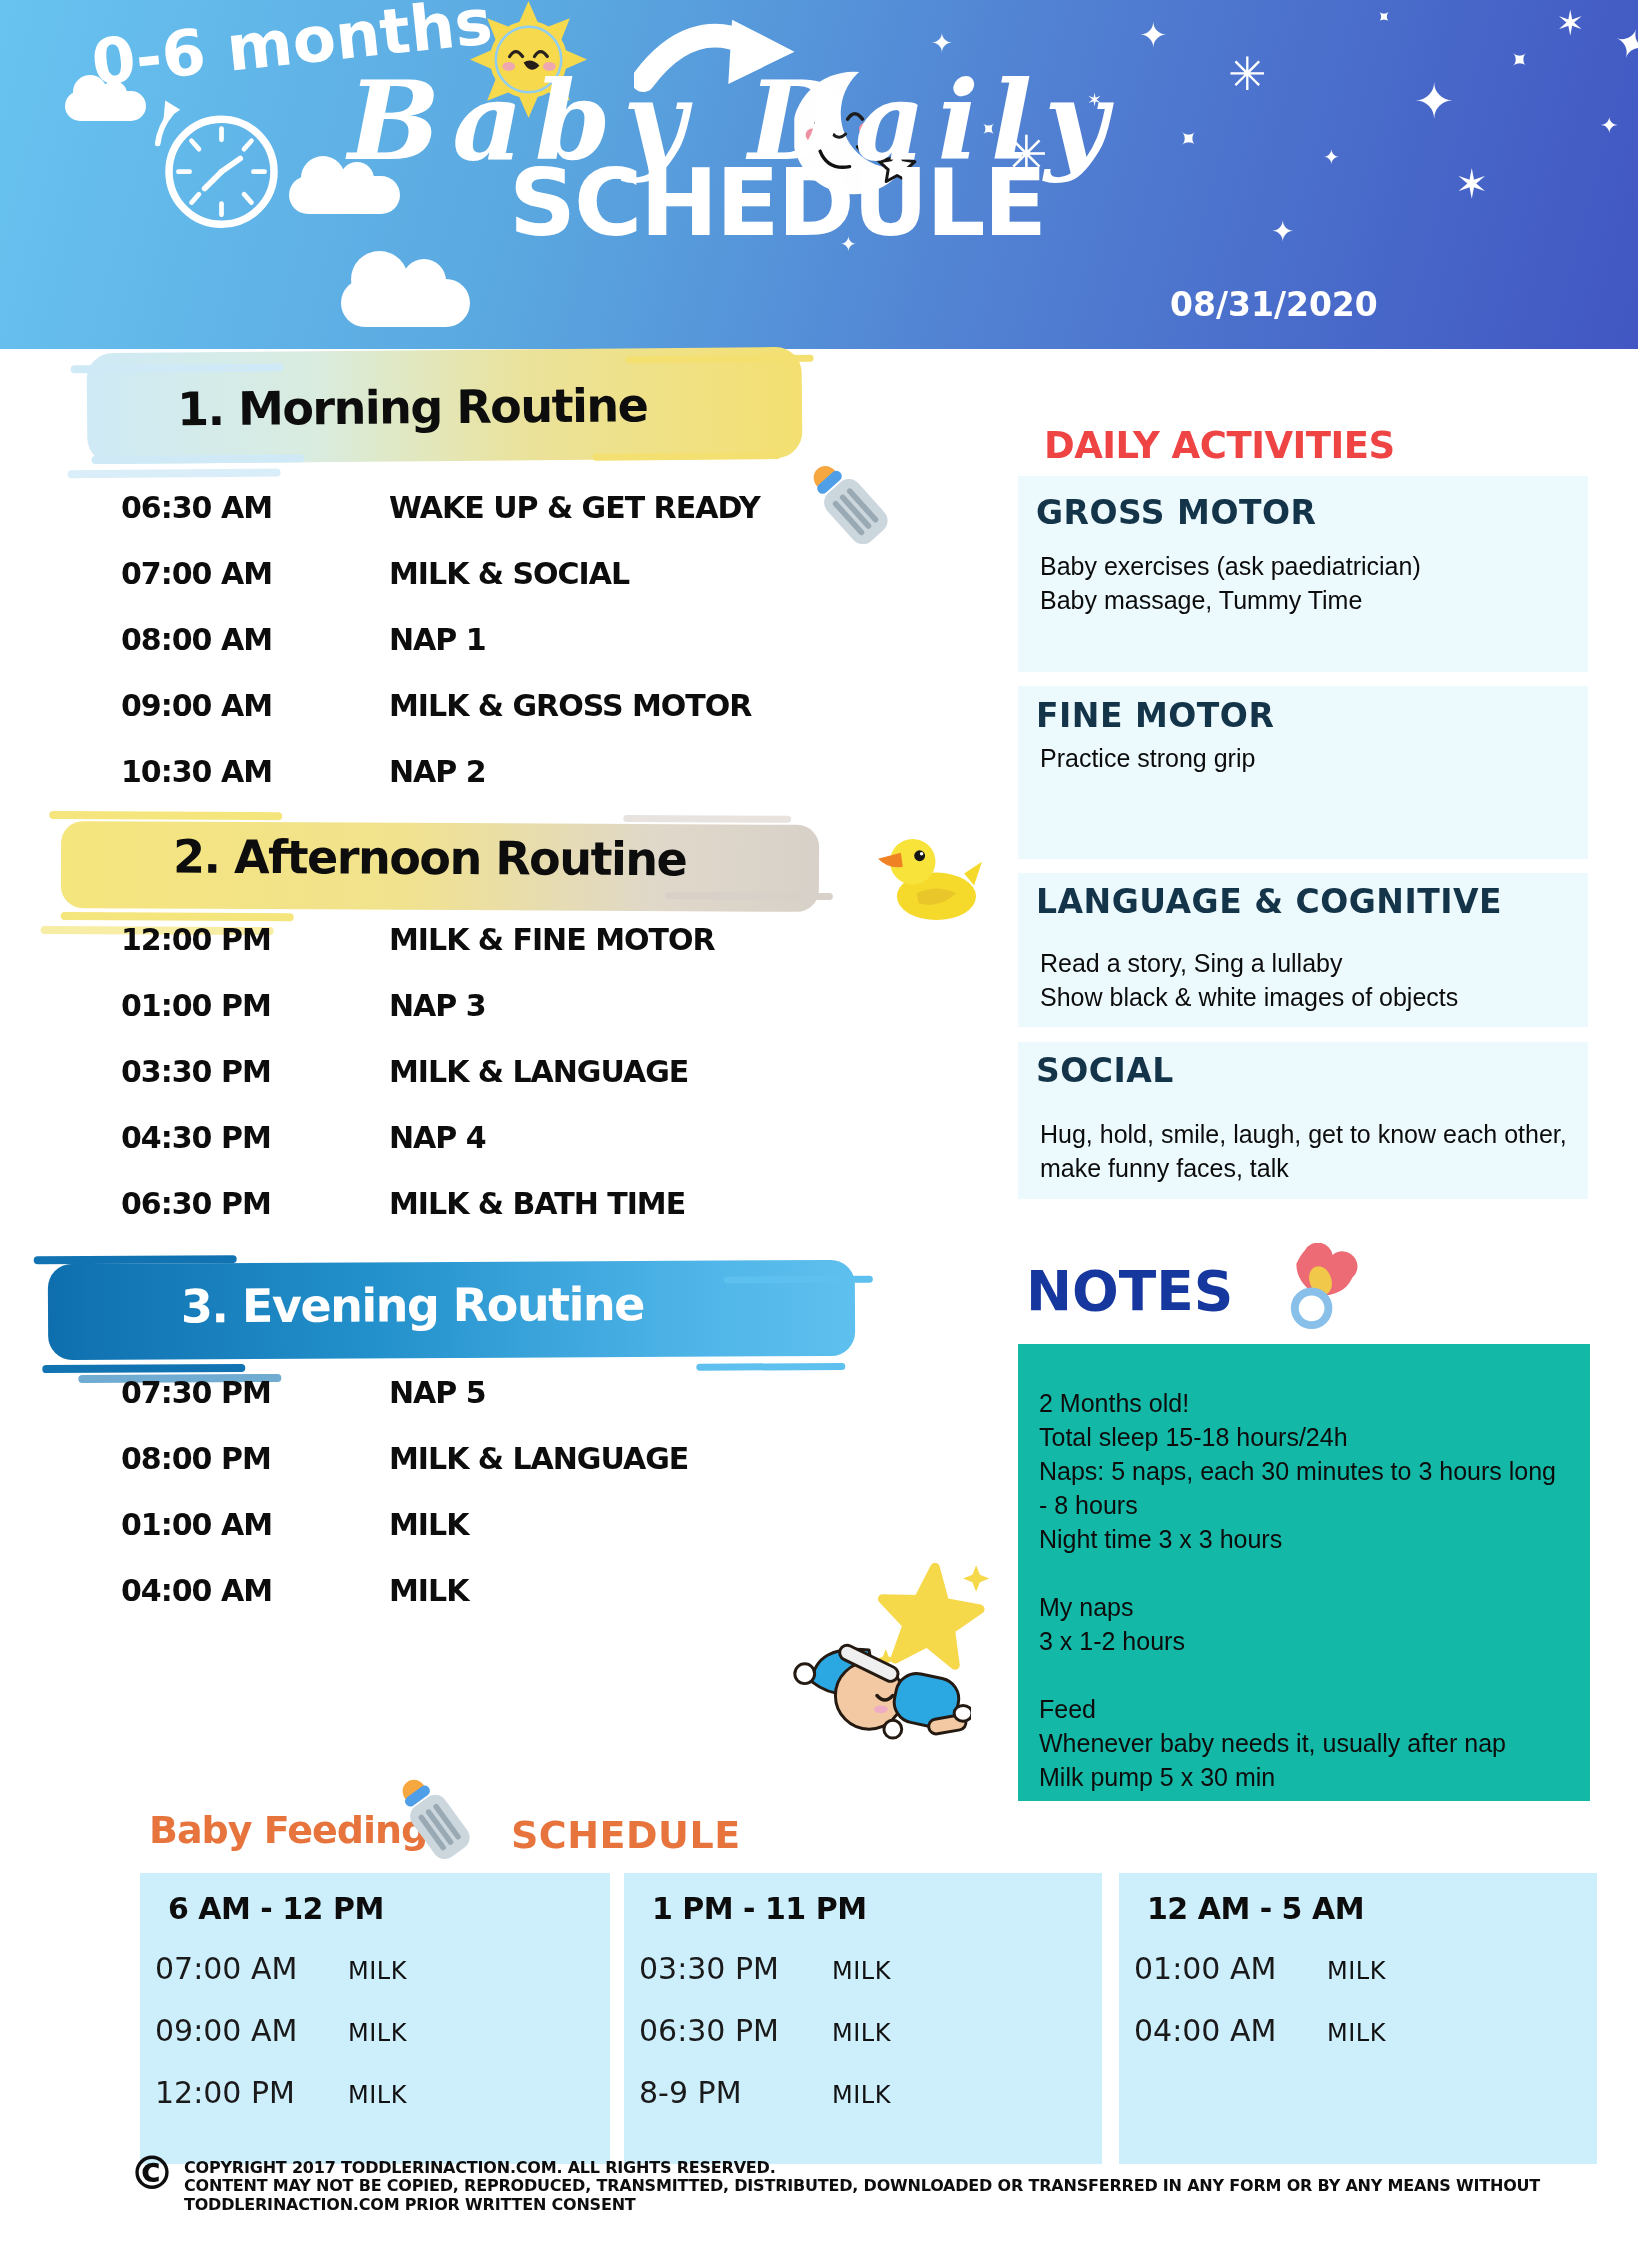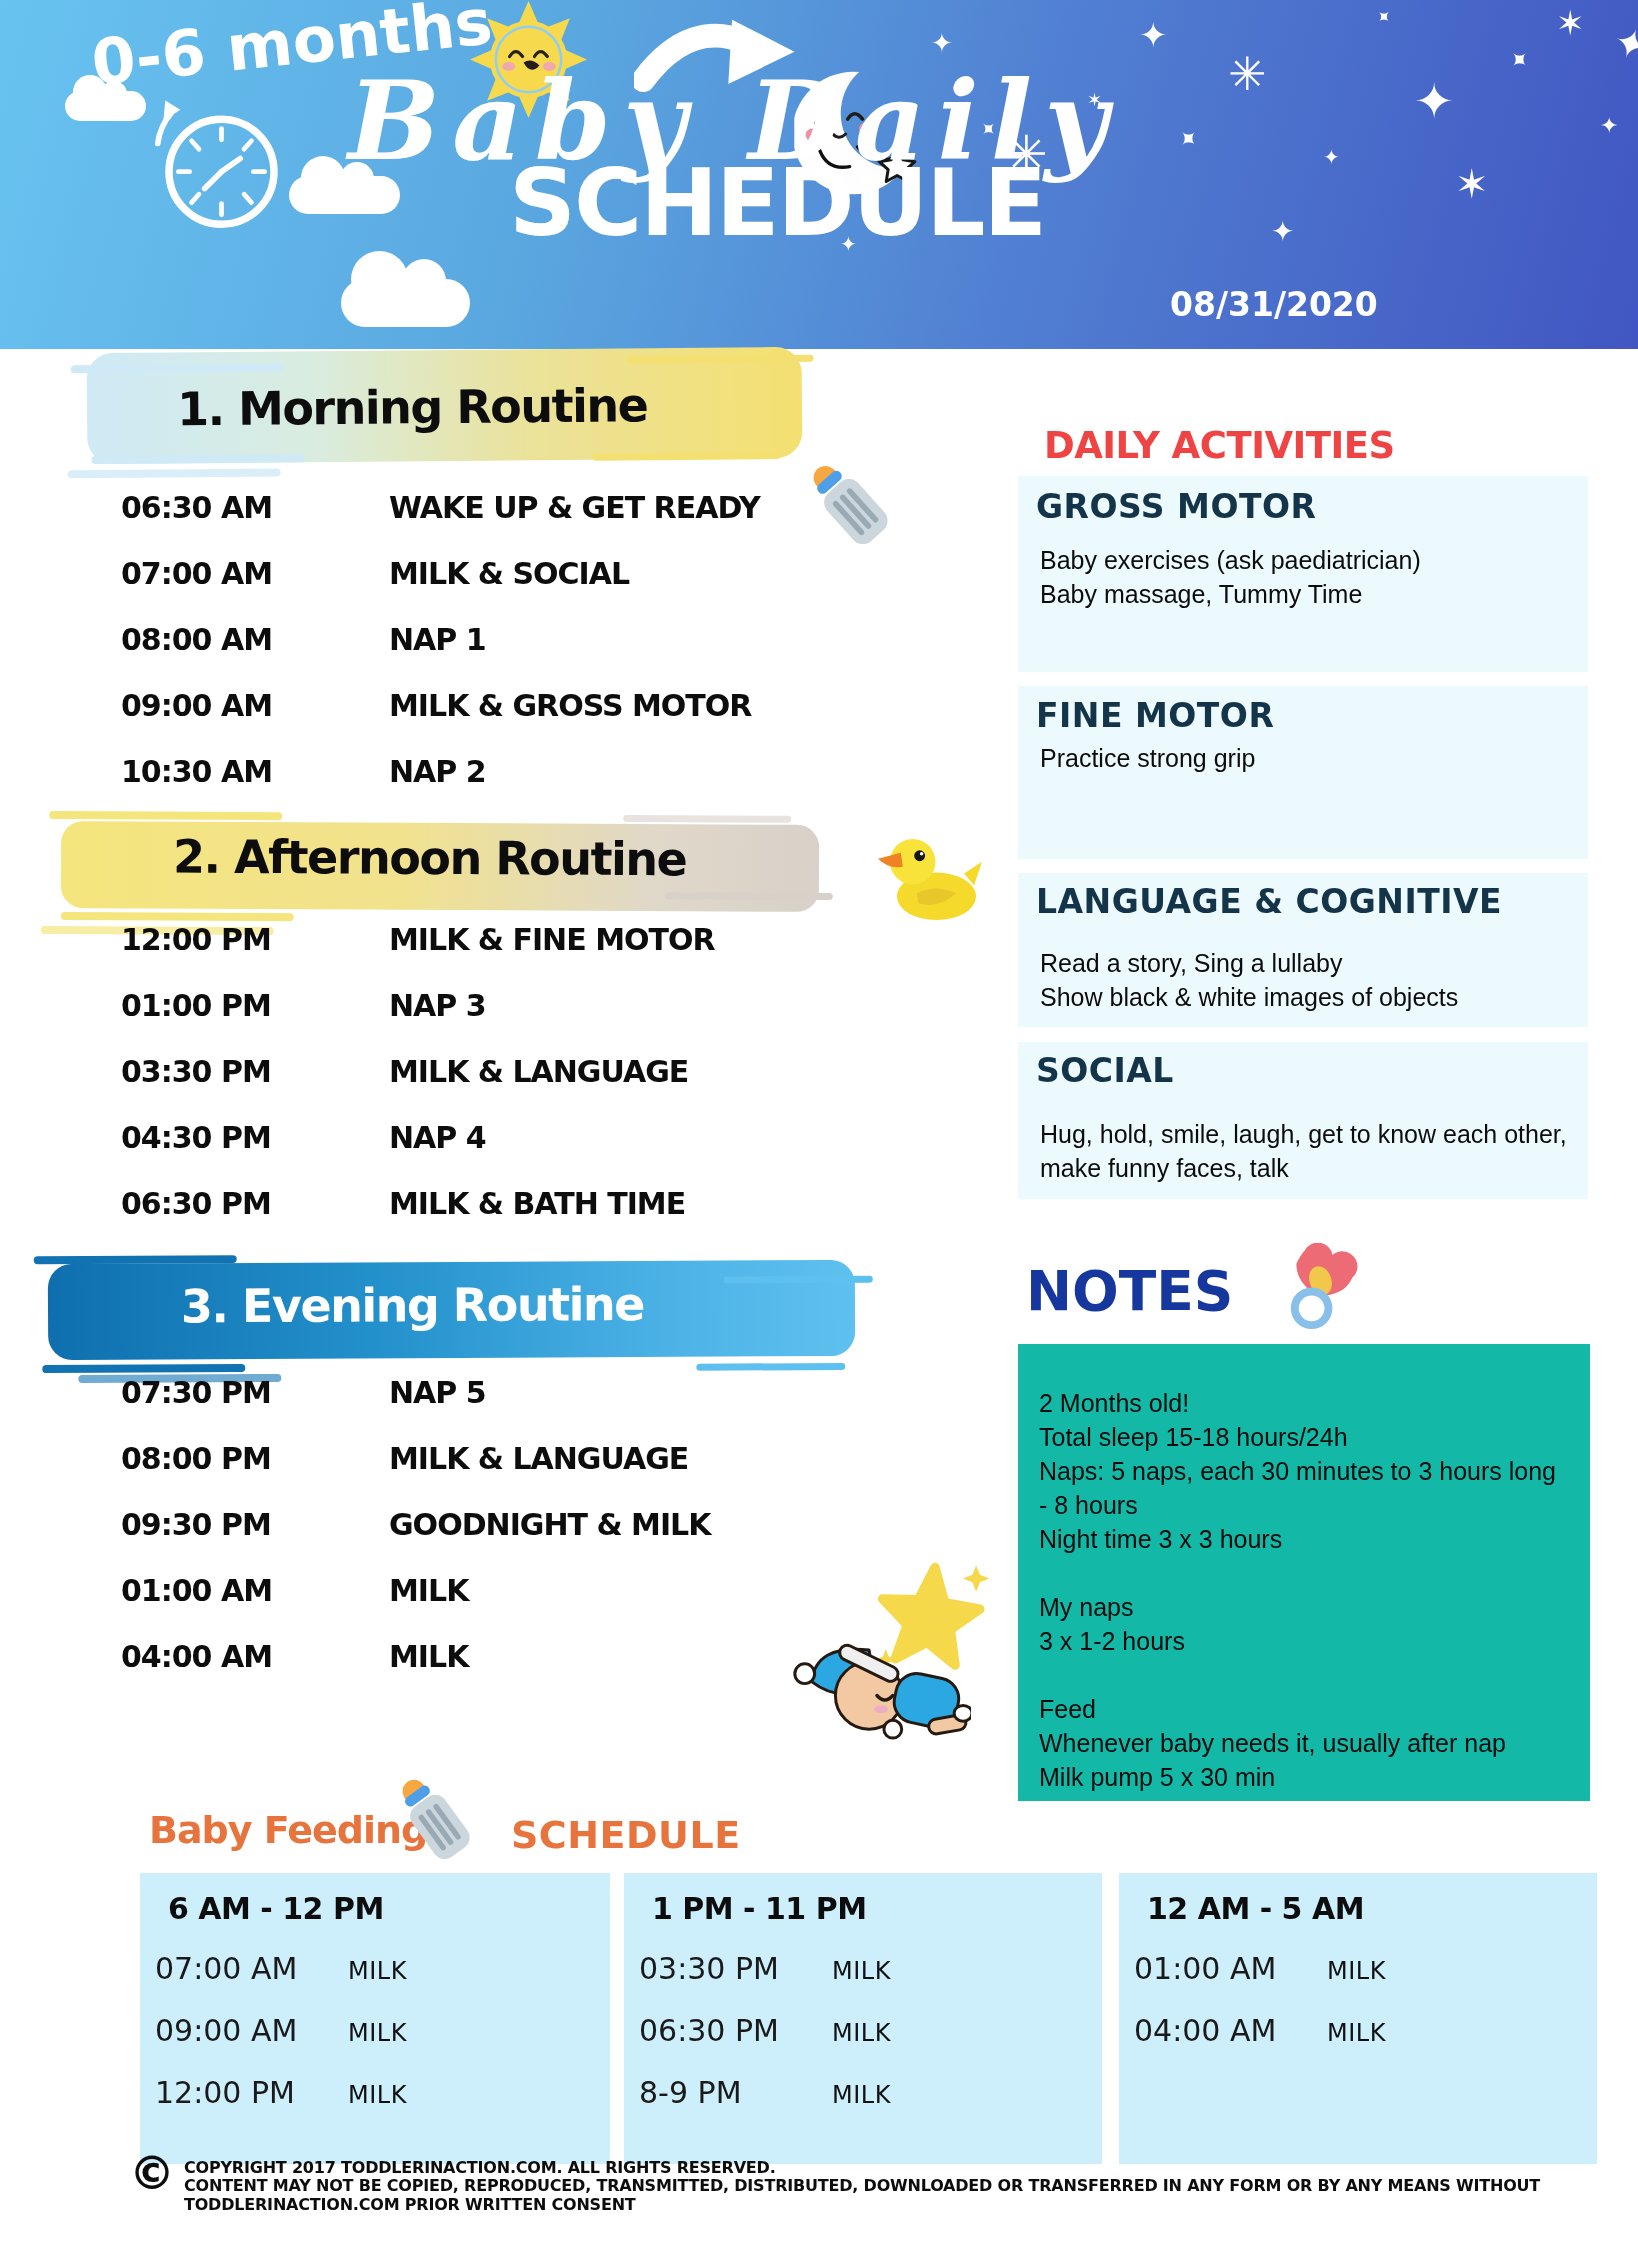--- a/index.html
+++ b/index.html
@@ -77,21 +77,21 @@
   .bottle2 svg{width:61px;height:99px;transform:rotate(-36deg);}
 
   
   .mustdo{position:absolute;left:1020px;top:347px;font-size:59px;font-weight:900;letter-spacing:-1px;color:#16379e;}
   .daily{position:absolute;left:1044px;top:424px;font-size:37px;font-weight:800;letter-spacing:-0.5px;color:#ef4444;}
   .abox{position:absolute;left:1018px;width:570px;background:#ecf9fd;box-sizing:border-box;
         padding:8px 20px 0 18px;}
   .atitle{font-size:33px;font-weight:900;letter-spacing:0.5px;color:#143449;line-height:40px;}
   .aline{font-family:"Liberation Sans","DejaVu Sans",sans-serif;font-size:25px;font-weight:400;
         line-height:34px;color:#0c0c0c;margin-left:4px;}
-  .b1{top:476px;height:196px;padding-top:11px;} .b1 .atitle{margin-bottom:16px;}
+  .b1{top:476px;height:196px;padding-top:17px;} .b1 .atitle{margin-bottom:16px;}
   .b2{top:686px;height:173px;padding-top:10px;} .b2 .atitle{margin-bottom:5px;}
   .b3{top:873px;height:154px;padding-top:9px;}  .b3 .atitle{margin-bottom:24px;}
   .b4{top:1042px;height:157px;padding-top:9px;} .b4 .atitle{margin-bottom:26px;}
   .notesT{position:absolute;left:1026px;top:1259px;font-size:55px;font-weight:900;letter-spacing:0;color:#16379e;}
   .nbox{position:absolute;left:1018px;top:1344px;width:572px;height:457px;background:#14b8a6;
         box-sizing:border-box;padding:42px 20px 0 21px;}
   .np{margin-bottom:34px;}
   .nline{font-family:"Liberation Sans","DejaVu Sans",sans-serif;font-size:25px;font-weight:400;
         line-height:34px;color:#0c0c0c;min-height:34px;}
 
@@ -267,24 +267,20 @@
   <div class="sched s3">
     <div class="row">
       <span class="t">07:30 PM</span>
       <span class="a">NAP 5</span>
       </div>
     <div class="row">
       <span class="t">08:00 PM</span>
       <span class="a">MILK &amp; LANGUAGE</span>
       </div>
     <div class="row">
-      <span class="t">09:30 PM</span>
-      <span class="a">GOODNIGHT &amp; MILK</span>
-      </div>
-    <div class="row">
       <span class="t">01:00 AM</span>
       <span class="a">MILK</span>
       </div>
     <div class="row">
       <span class="t">04:00 AM</span>
       <span class="a">MILK</span>
       </div>
   </div>
 
   <div class="icon bottle1">

